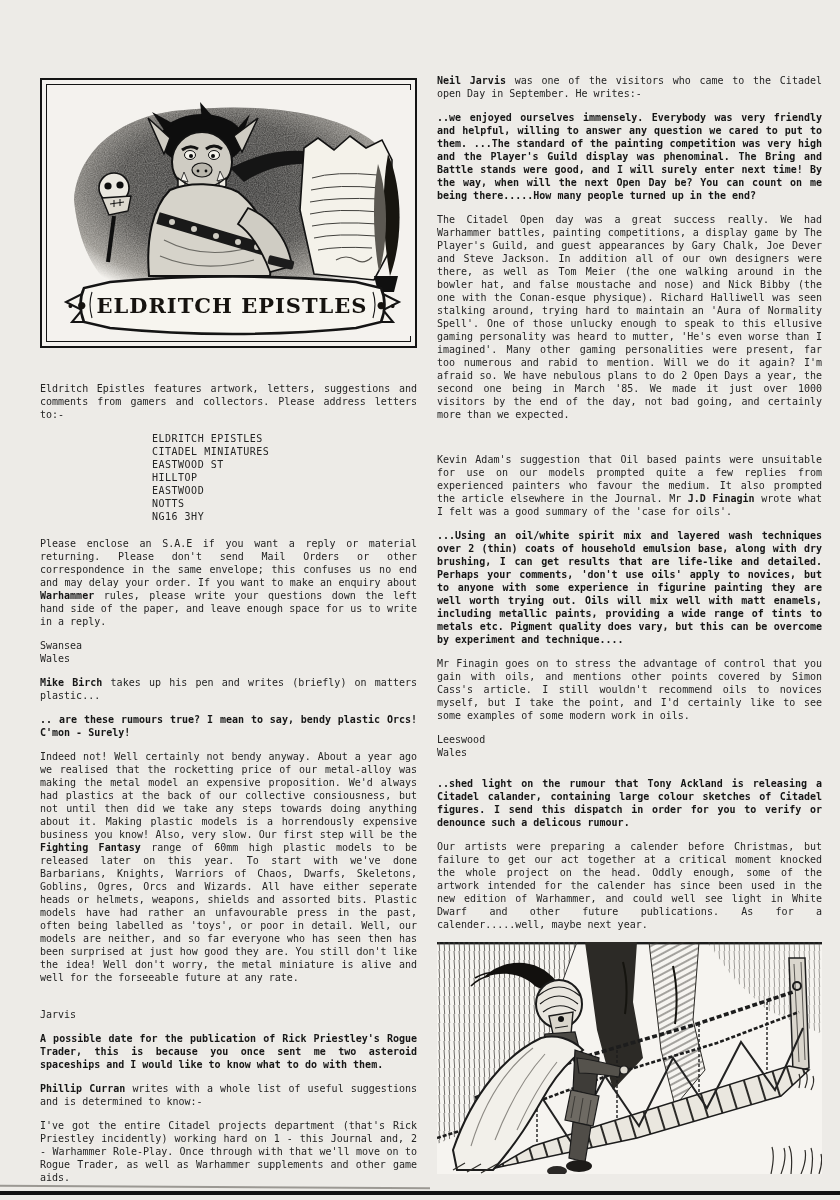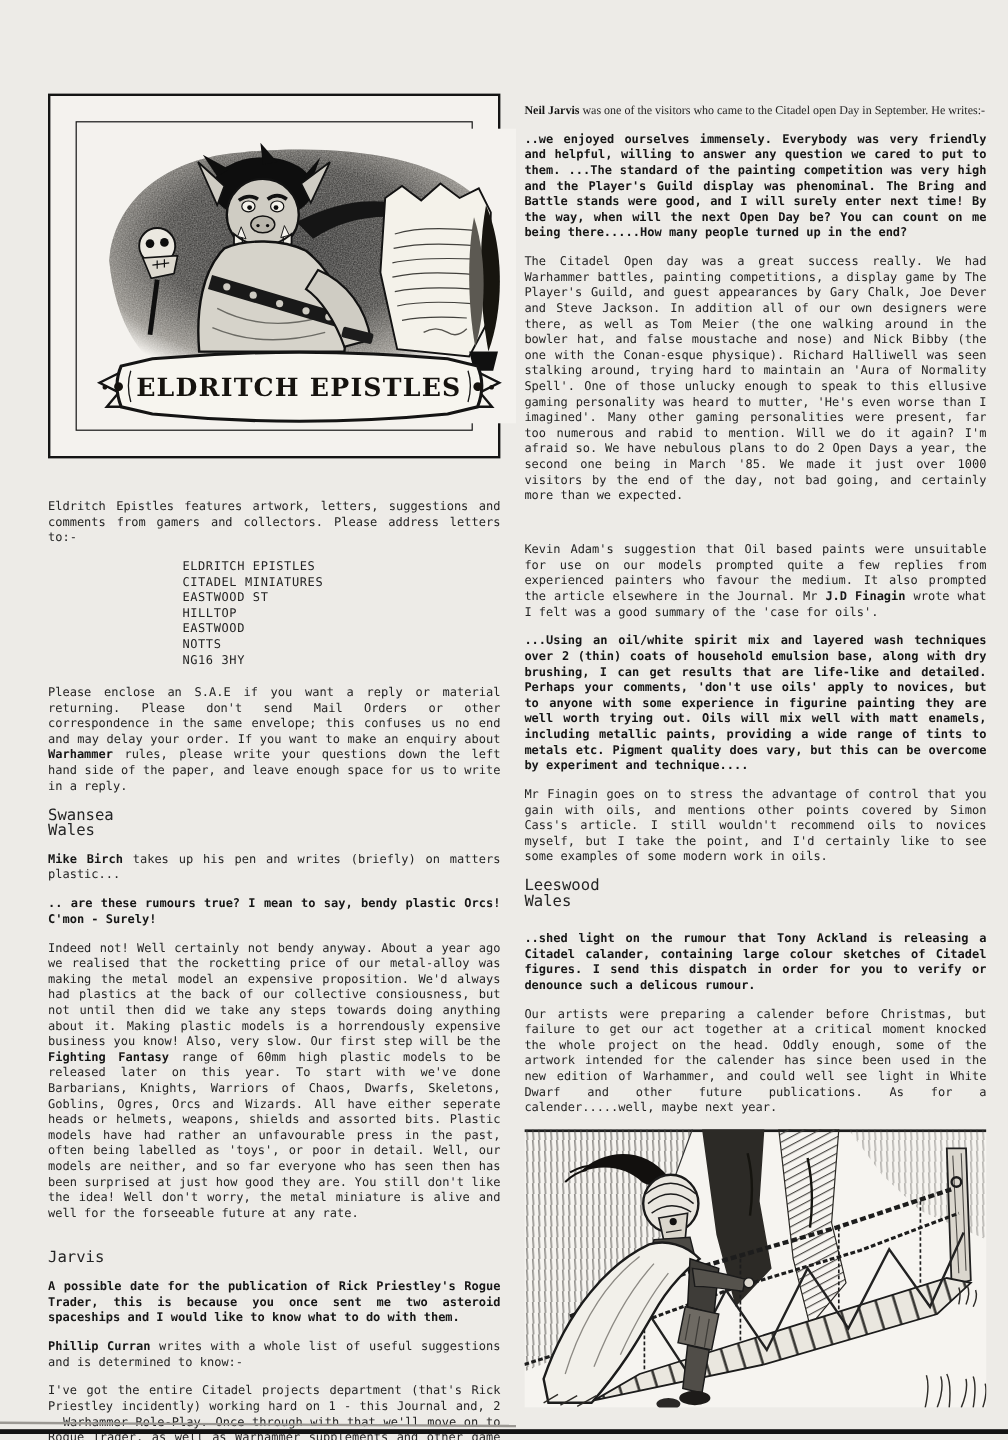--- a/index.html
+++ b/index.html
@@ -7,24 +7,24 @@
     width:840px;height:1200px;position:relative;overflow:hidden;
     background:#edebe7;
     font-family:"DejaVu Sans Mono",monospace;
     color:#242424;
   }
   .col{position:absolute;}
   .col-left{left:40px;top:78px;width:377px;}
   .col-right{left:437px;top:66px;width:385px;}
   .para{margin:0 0 11px 0;font-size:10px;line-height:13px;text-align:justify;color:#242424;}
   .para b{font-weight:bold;color:#161616;}
-  .sig{margin:10px 0 11px 0;font-size:13px;line-height:13px;}
+  .sig{margin:10px 0 11px 0;font-size:10px;line-height:13px;}
   .sig-spaced{margin-top:24px;}
   .address{margin:2px 0 14px 112px;font-size:10px;line-height:13px;letter-spacing:.5px;}
-  .art-frame{border:2.5px solid #141414;padding:21px;margin:0 0 34px 0;background:#f4f2ee;}
+  .art-frame{border:2.5px solid #141414;padding:4px;margin:0 0 34px 0;background:#f4f2ee;}
   .art-frame-inner{border:1px solid #141414;padding:5px;background:#f4f2ee;}
   .art-frame-inner svg{display:block;}
   .bridge-wrap{margin-top:8px;}
   .banner-text{font-family:"DejaVu Serif",serif;font-weight:bold;font-size:21px;letter-spacing:1px;fill:#16130f;}
   .pageno{position:absolute;left:403px;top:1232px;width:36px;text-align:right;
           font-size:10.5px;color:#2a2a2a;}
   .rule-shadow{position:absolute;left:0;top:1186px;width:430px;height:2px;background:#9b9893;transform:rotate(.35deg);}
   .rule{position:absolute;left:0;top:1191px;width:840px;height:4px;background:#131313;}
 </style>
 </head>
@@ -153,21 +153,21 @@
 
     <div class="sig sig-spaced">
         <div>Jarvis</div>
       </div>
     <p class="para"><b>A possible date for the publication of Rick Priestley's Rogue Trader, this is because you once sent me two asteroid spaceships and I would like to know what to do with them.</b></p>
     <p class="para"><b>Phillip Curran</b><span> writes with a whole list of useful suggestions and is determined to know:-</span></p>
     <p class="para"><span>I've got the entire Citadel projects department (that's Rick Priestley incidently) working hard on 1 - this Journal and, 2 - Warhammer Role-Play.  Once through with that we'll move on to Rogue Trader, as well as Warhammer supplements and other game aids.</span></p>
   </div>
 
   <div class="col col-right">
-    <p class="para" style="margin-top:20px;font-family:Liberation Serif, serif;"><b>Neil Jarvis</b><span> was one of the visitors who came to the Citadel open Day in September.  He writes:-</span></p>
+    <p class="para" style="margin-top:8px;"><b>Neil Jarvis</b><span> was one of the visitors who came to the Citadel open Day in September.  He writes:-</span></p>
     <p class="para"><b>..we enjoyed ourselves immensely.  Everybody was very friendly and helpful, willing to answer any question we cared to put to them.  ...The standard of the painting competition was very high and the Player's Guild display was phenominal.  The Bring and Battle stands were good, and I will surely enter next time!  By the way, when will the next Open Day be?  You can count on me being there.....How many people turned up in the end?</b></p>
     <p class="para"><span>The Citadel Open day was a great success really.  We had Warhammer battles, painting competitions, a display game by The Player's Guild, and guest appearances by Gary Chalk, Joe Dever and Steve Jackson.  In addition all of our own designers were there, as well  as Tom Meier (the one walking around in the bowler hat, and false moustache and nose) and Nick Bibby (the one with the Conan-esque physique).  Richard Halliwell was seen stalking around, trying hard to maintain an 'Aura of Normality Spell'.  One of those unlucky enough to speak to this ellusive gaming personality was heard to mutter, 'He's even worse than I imagined'.  Many other gaming personalities were present, far too numerous and rabid to mention.  Will we do it again?  I'm afraid so.  We have nebulous plans to do 2 Open Days a year, the second one being in March '85.  We made it just over 1000 visitors by the end of the day, not bad going, and certainly more than we expected.</span></p>
     <p class="para" style="margin-top:32px;"><span>Kevin Adam's suggestion that Oil based paints were unsuitable for use on our models prompted quite a few replies from experienced painters who favour the medium.  It also prompted the article elsewhere in the Journal.  Mr </span><b>J.D Finagin</b><span> wrote what I felt was a good summary of the 'case for oils'.</span></p>
     <p class="para"><b>...Using an oil/white spirit mix and layered wash techniques over 2 (thin) coats of household emulsion base, along with dry brushing, I can get results that are life-like and detailed.  Perhaps your comments, 'don't use oils' apply to novices, but to anyone with some experience in figurine painting they are well worth trying out.  Oils will mix well with matt enamels, including metallic paints, providing a wide range of tints to metals etc.  Pigment quality does vary, but this can be overcome by experiment and technique....</b></p>
     <p class="para"><span>Mr Finagin goes on to stress the advantage of control that you gain with oils, and mentions other points covered by Simon Cass's article.  I still wouldn't recommend oils to novices myself, but I take the point, and I'd certainly like to see some examples of some modern work in oils.</span></p>
 
     <div class="sig">
         <div>Leeswood</div>
         <div>Wales</div>
       </div>

